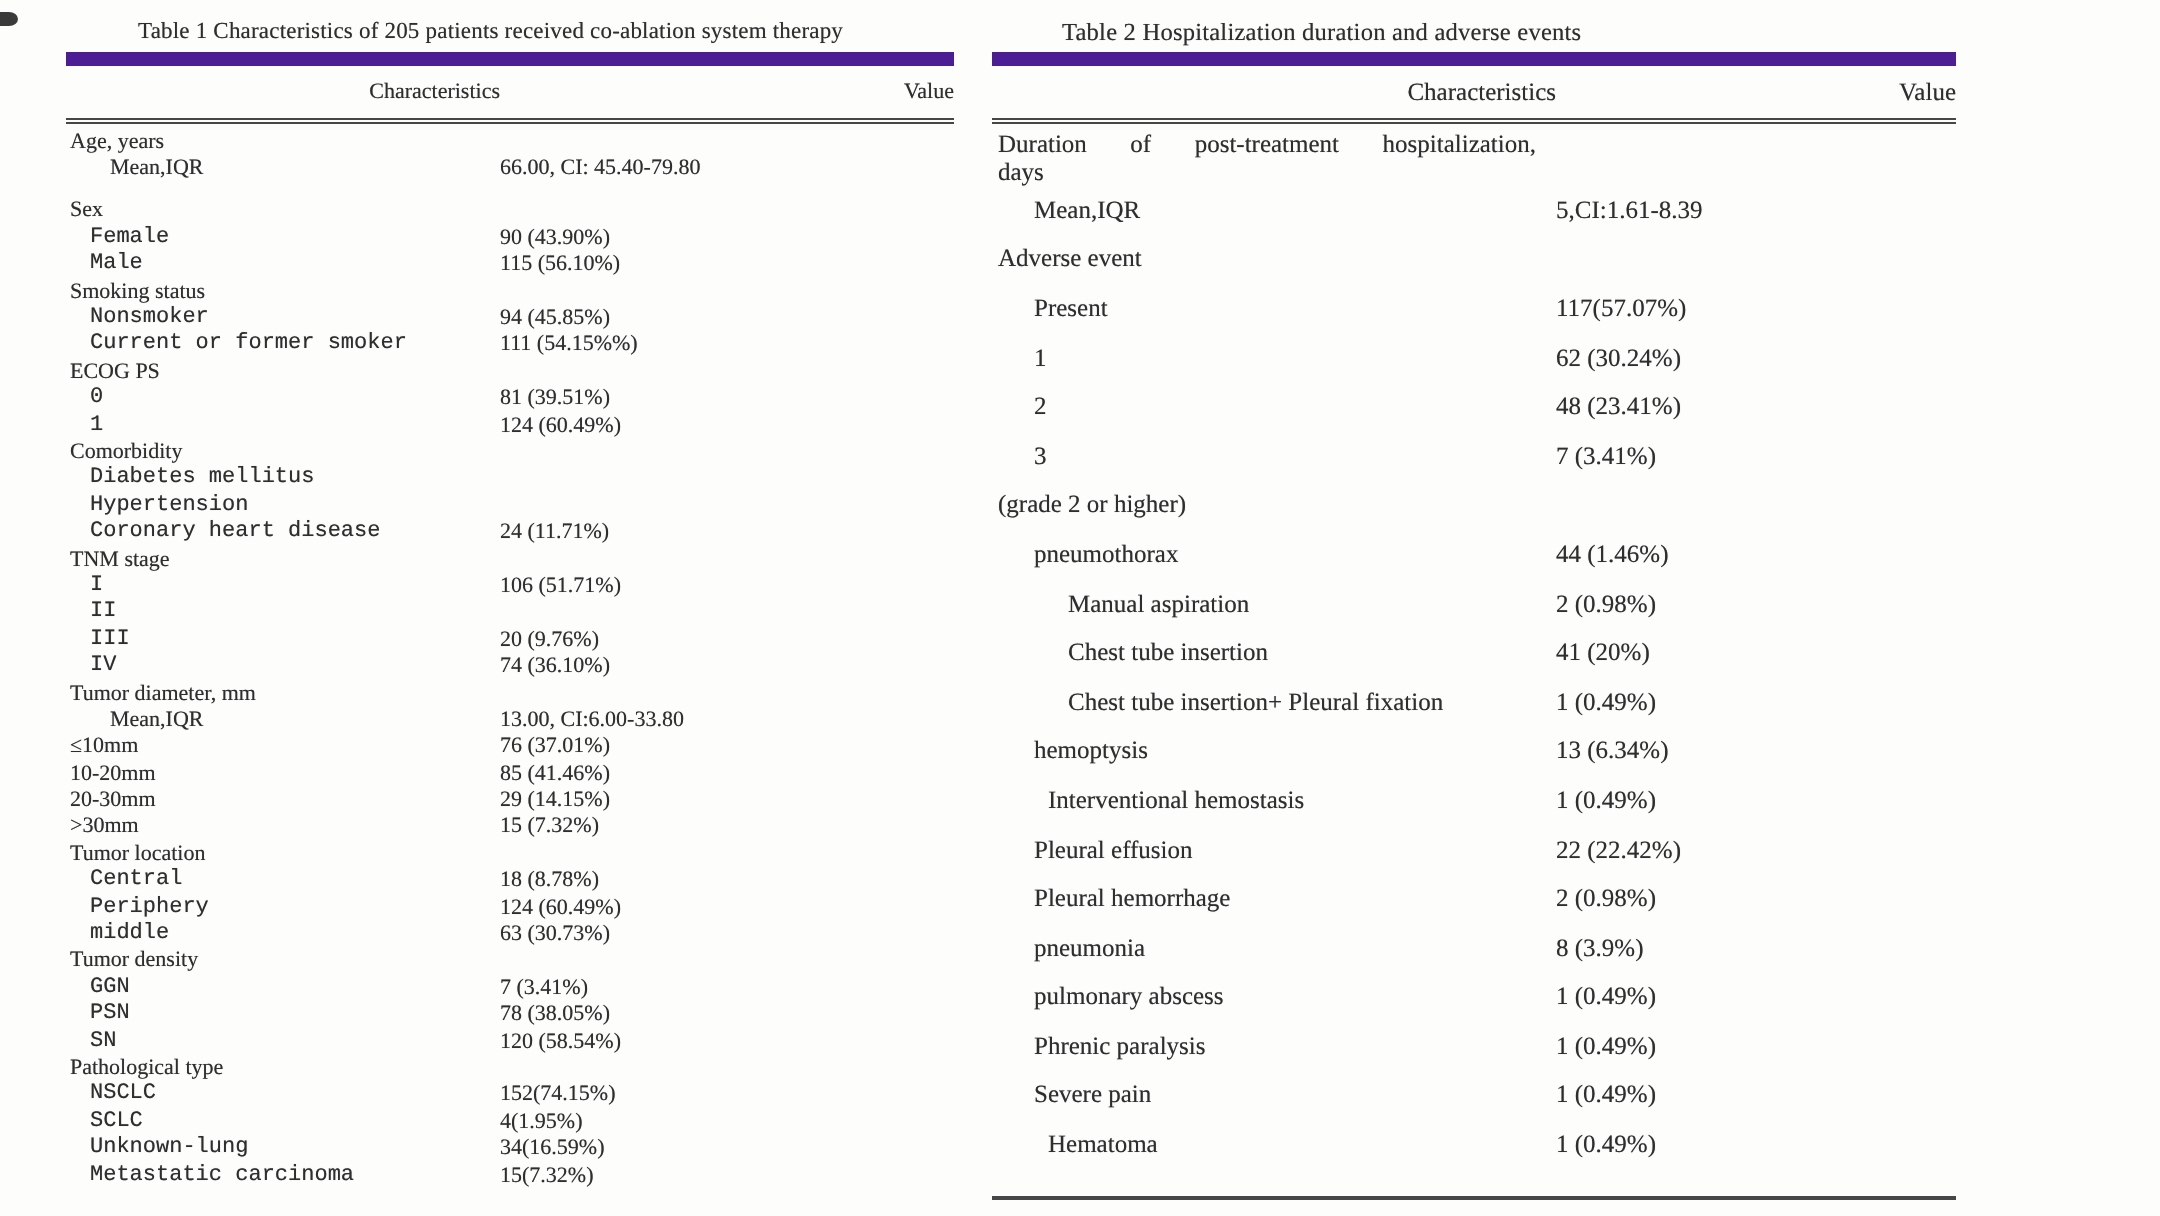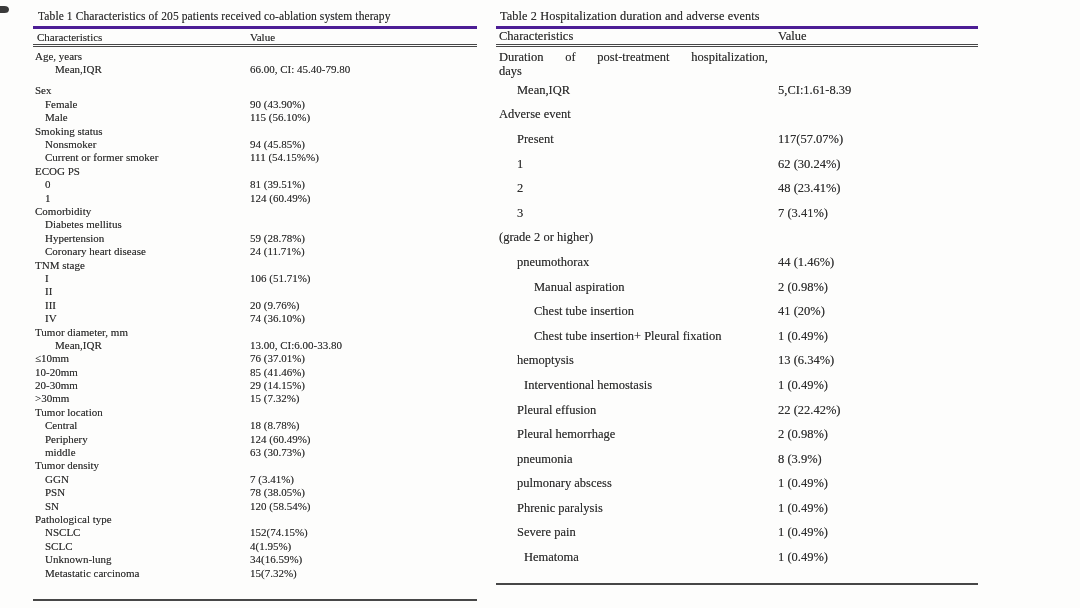--- a/index.html
+++ b/index.html
@@ -14,28 +14,29 @@
   }
   .speck {
     position: absolute; left: 0; top: 6px;
     width: 9px; height: 7px;
     background: #3a3a3a; border-radius: 0 60% 60% 0;
   }
   .tbl { position: absolute; top: 8px; }
   .t1 { left: 33px; width: 444px; font-size: 11px; }
   .t2 { left: 496px; width: 482px; font-size: 12.5px; }
 
-  .title { height: 18px; line-height: 16px; letter-spacing: 0.1px; }
+  .title { height: 18px; line-height: 16px; letter-spacing: 0.1px; margin-left: 31px; }
   .t1 .title { font-size: 11.5px; padding-left: 5px; }
   .t2 .title { font-size: 12.3px; padding-left: 4px; }
 
   .headrow {
-    display: flex; align-items: center; height: 21px;
-    border-top: 3px solid #4c1d95;
+    display: flex; align-items: center; height: 36px;
+    border-top: 7px solid #4c1d95;
     border-bottom: 3px double #474747;
+    text-align: right;
   }
   .t1 .headrow .c1 { width: 217px; padding-left: 4px; }
   .t2 .headrow .c1 { width: 282px; padding-left: 3px; }
   .headrow .c2 { flex: 1; }
 
   .tbody { border-bottom: 2px solid #474747; }
   .t1 .tbody { padding-top: 2px; padding-bottom: 20px; }
   .t2 .tbody { padding-top: 3px; padding-bottom: 13px; }
 
   .row { display: flex; align-items: center; }
@@ -44,21 +45,21 @@
   .t2 .row.tight { height: 14px; }
   .row.gap { margin-top: 8px; }
 
   .c1 { flex-shrink: 0; white-space: nowrap; }
   .t1 .row .c1 { width: 217px; }
   .t2 .row .c1 { width: 282px; }
   .c2 { flex: 1; white-space: nowrap; }
 
   
   .t1 .ind0 { padding-left: 2px; }
-  .t1 .ind1 { padding-left: 12px; }
+  .t1 .ind1 { padding-left: 12px; font-family: Liberation Mono, monospace; }
   .t1 .ind2 { padding-left: 22px; }
   .t2 .ind0 { padding-left: 3px; }
   .t2 .ind1 { padding-left: 21px; }
   .t2 .ind2 { padding-left: 28px; }
   .t2 .ind3 { padding-left: 38px; }
 
   .row.just .c1 {
     white-space: normal;
     text-align: justify;
     text-align-last: justify;
@@ -123,21 +124,20 @@
       </div>
       <div class="row">
         <div class="c1 ind0">Comorbidity</div>
         <div class="c2"></div>
       </div>
       <div class="row">
         <div class="c1 ind1">Diabetes mellitus</div>
       </div>
       <div class="row">
         <div class="c1 ind1">Hypertension</div>
-        <div class="c2">59 (28.78%)</div>
       </div>
       <div class="row">
         <div class="c1 ind1">Coronary heart disease</div>
         <div class="c2">24 (11.71%)</div>
       </div>
       <div class="row">
         <div class="c1 ind0">TNM stage</div>
         <div class="c2"></div>
       </div>
       <div class="row">

